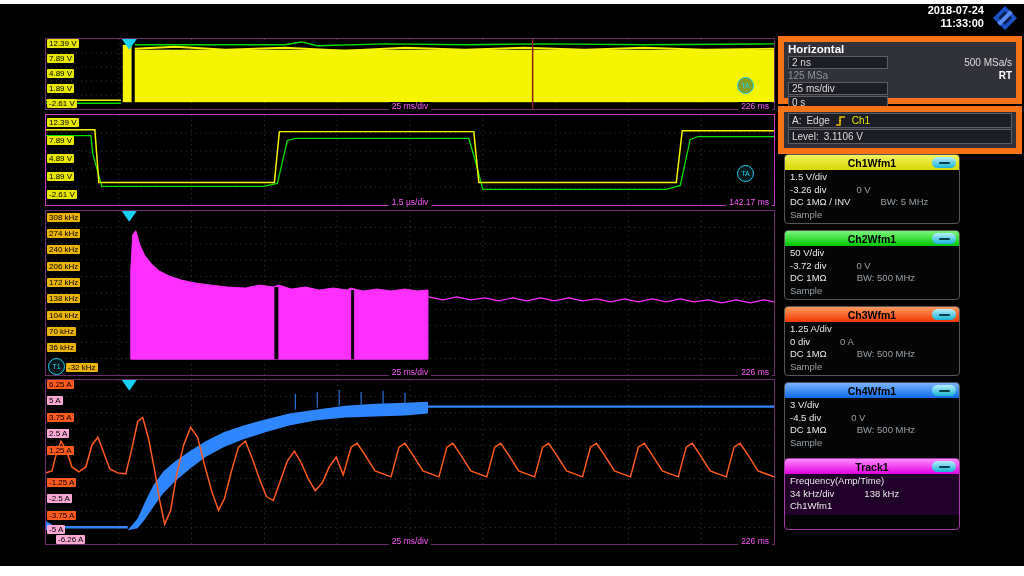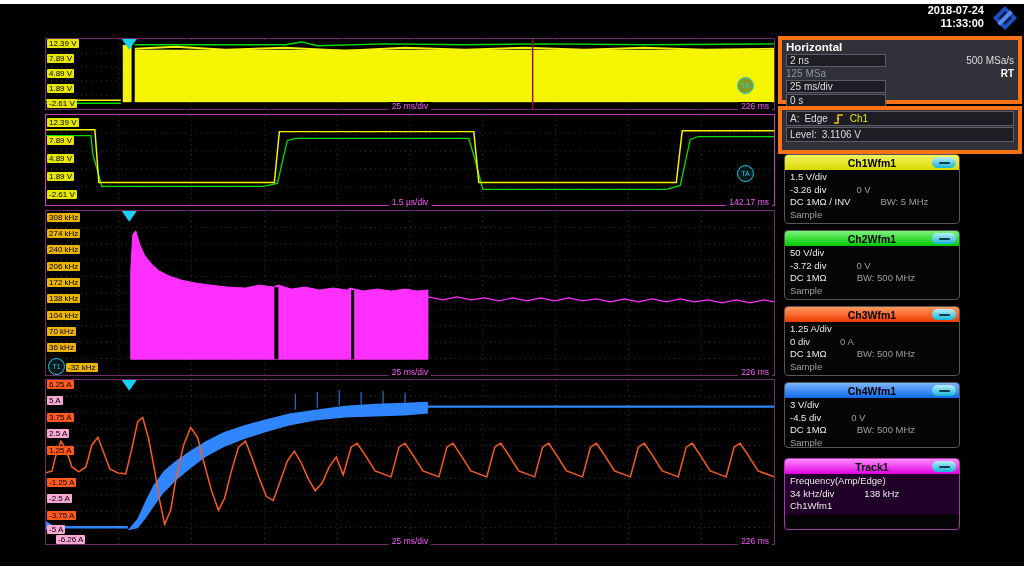--- a/index.html
+++ b/index.html
@@ -19,21 +19,21 @@
   .yl.b{background:#f9a8d4;}
   .tc,.trr{position:absolute;bottom:-2px;font-size:8.5px;line-height:9px;color:#ff5aff;
       background:#000;padding:0 3px;z-index:3;}
   .tc{left:50%;transform:translateX(-50%);}
   .trr{right:2px;}
   .roundbadge{position:absolute;width:15px;height:15px;border:1px solid #17d1f2;border-radius:50%;
       color:#17d1f2;font-size:7px;display:flex;align-items:center;justify-content:center;
       background:rgba(0,50,60,.45);z-index:3;}
 
   
-  .hpanel{position:absolute;left:778px;width:244px;background:#31313a;border:4px solid #f97316;
+  .hpanel{position:absolute;left:778px;width:244px;background:#31313a;border:6px solid #f97316;
       box-sizing:border-box;color:#ddd;}
   .hp-title{font-size:11.5px;font-weight:bold;color:#fff;margin:1px 4px;display:flex;justify-content:space-between;}
   .hrow{display:flex;justify-content:space-between;align-items:center;margin:1px 4px;font-size:10px;}
   .boxv{background:#1d1d24;border:1px solid #5c5c66;padding:0 3px;min-width:92px;line-height:11px;}
   .gray{color:#8d949b;}
   .boldw{font-weight:bold;color:#fff;}
   .normaltxt{color:#29e060;font-size:10.5px;font-weight:normal;}
   .trigrow{background:#1d1d24;border:1px solid #5c5c66;margin:1px 4px;padding:0 3px;
       font-size:10px;line-height:13px;display:flex;align-items:center;gap:5px;color:#ddd;}
   .ch1col{color:#e6e600;}
@@ -336,21 +336,21 @@
       <div class="b-row">
             <span>DC 1MΩ</span>
             <span class="v2">BW: 500 MHz</span>
           </div>
       <div class="b-row">
             <span class="dim">Sample</span>
           </div>
     </div>
   </div>
 
-  <div class="badge" style="top:378px;height:66px">
+  <div class="badge" style="top:378px;height:83px">
     <div class="bd-head hd-ch4">
       <span>Ch4Wfm1</span>
       <span class="minbtn">
             <span class="minbar"></span>
           </span>
     </div>
     <div class="bd-body">
       <div class="b-row">
             <span>3 V/div</span>
           </div>
@@ -370,21 +370,21 @@
 
   <div class="badge" style="top:454px;height:72px;border-color:#a23aa2">
     <div class="bd-head hd-trk">
       <span>Track1</span>
       <span class="minbtn">
             <span class="minbar"></span>
           </span>
     </div>
     <div class="bd-body trk-body">
       <div class="b-row">
-            <span>Frequency(Amp/Edge)</span>
+            <span>Frequency(Amp/Time)</span>
           </div>
       <div class="b-row">
             <span>34 kHz/div</span>
             <span class="v2" style="color:#e8e8e8">138 kHz</span>
           </div>
       <div class="b-row">
             <span>Ch1Wfm1</span>
           </div>
     </div>
   </div>

